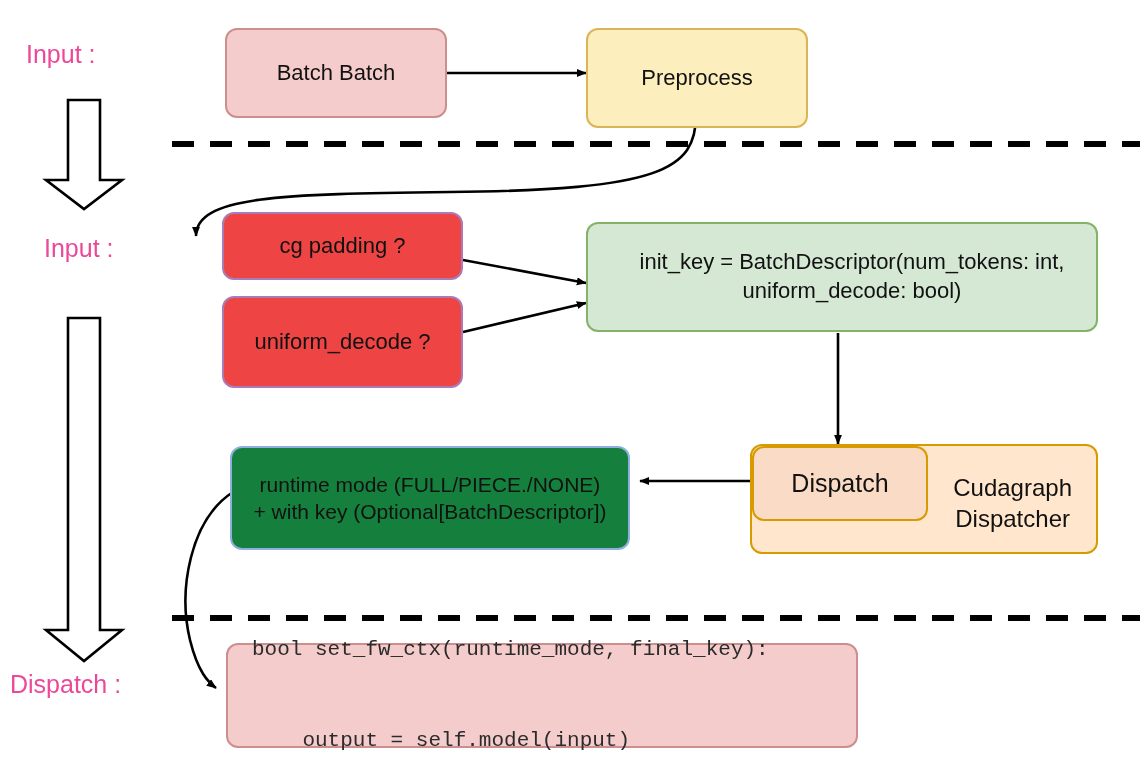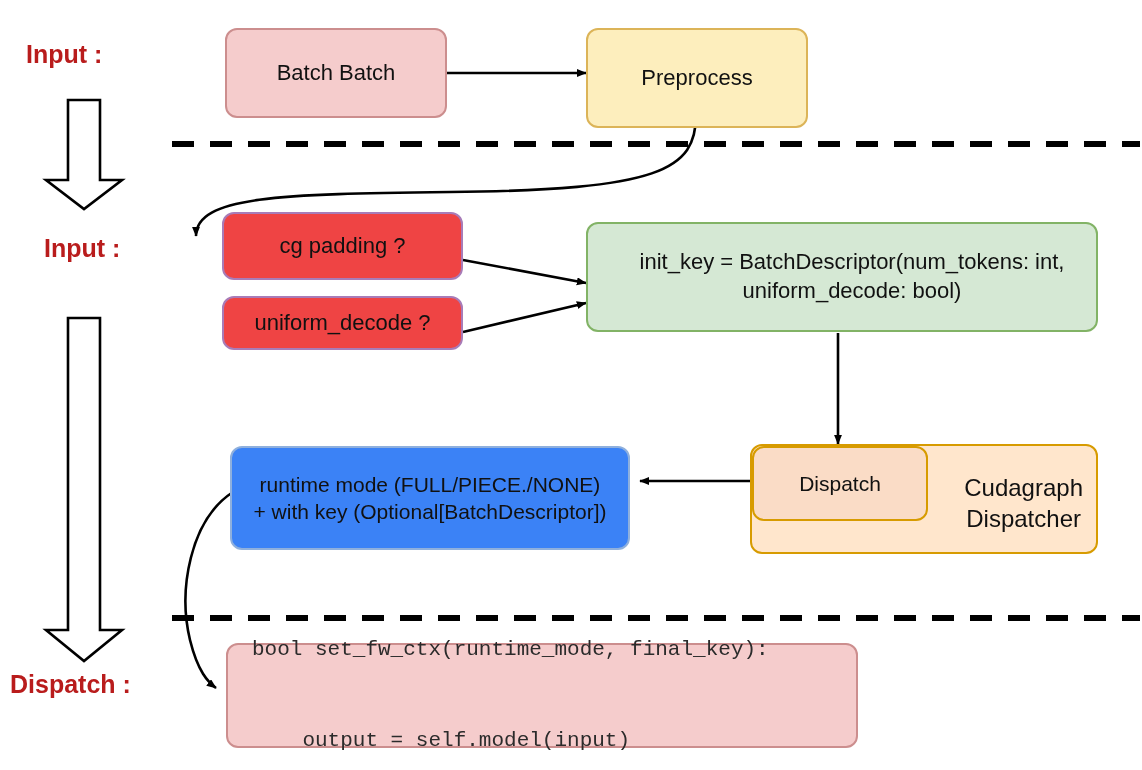--- a/index.html
+++ b/index.html
@@ -19,23 +19,23 @@
     position: absolute;
     left: 0;
     top: 0;
     width: 1142px;
     height: 770px;
     pointer-events: none;
   }
   .stage-label {
     position: absolute;
     font-family: "Liberation Sans", sans-serif;
-    font-weight: bold;
+    font-weight: normal;
     font-size: 25px;
-    color: #b91c1c;
+    color: #ec4899;
     white-space: nowrap;
     letter-spacing: 0px;
   }
   .node {
     position: absolute;
     box-sizing: border-box;
     display: flex;
     align-items: center;
     justify-content: center;
     text-align: center;
@@ -69,30 +69,30 @@
   .n-purple {
     background: #ef4444;
     border-color: #a87cb8;
   }
   .n-green {
     background: #d5e8d4;
     border-color: #82b366;
     padding-left: 30px;
   }
   .n-blue {
-    background: #3b82f6;
+    background: #15803d;
     border-color: #8fb0dd;
   }
   .n-dispatcher {
     background: #ffe6cc;
     border-color: #d79b00;
     align-items: flex-start;
     justify-content: flex-end;
     padding-top: 26px;
-    padding-right: 13px;
+    padding-right: 24px;
   }
   .n-dispatch {
     background: #fadcc6;
     border-color: #d79b00;
   }
   .n-exec {
     background: #f5cccc;
     border-color: #cc8e8e;
   }
 </style>
@@ -136,37 +136,37 @@
   <div class="stage-label" style="left:44px; top:234px;">Input :</div>
 
   <div class="stage-label" style="left:10px; top:670px;">Dispatch :</div>
 
   <div class="node n-input-batch" style="left:225px; top:28px; width:222px; height:90px;">Batch Batch</div>
 
   <div class="node n-preprocess" style="left:586px; top:28px; width:222px; height:100px;">Preprocess</div>
 
   <div class="node n-purple" style="left:222px; top:212px; width:241px; height:68px;">cg padding ?</div>
 
-  <div class="node n-purple" style="left:222px; top:296px; width:241px; height:54px;">uniform_decode ?</div>
+  <div class="node n-purple" style="left:222px; top:296px; width:241px; height:92px;">uniform_decode ?</div>
 
   <div class="node n-green" style="left:586px; top:222px; width:512px; height:110px;">
     <div>
       <div>init_key = BatchDescriptor(num_tokens: int,</div>
       <div>uniform_decode: bool)</div>
     </div>
   </div>
 
   <div class="node n-dispatcher" style="left:750px; top:444px; width:348px; height:110px; font-size:24px;">
     <div style="text-align:center;">
       <div>Cudagraph</div>
       <div>Dispatcher</div>
     </div>
   </div>
 
-  <div class="node n-dispatch" style="left:752px; top:446px; width:176px; height:75px; font-size:21px;">Dispatch</div>
+  <div class="node n-dispatch" style="left:752px; top:446px; width:176px; height:75px; font-size:25px;">Dispatch</div>
 
   <div class="node n-blue" style="left:230px; top:446px; width:400px; height:104px; font-size:21px;">
     <div>
       <div>runtime mode (FULL/PIECE./NONE)</div>
       <div>+ with key (Optional[BatchDescriptor])</div>
     </div>
   </div>
 
   <div class="node n-exec node-code-wrap" style="left:226px; top:643px; width:632px; height:105px; background:#f5cccc; border-color:#cc8e8e;">
     <div class="node-code" style="display:block; width:100%;">

